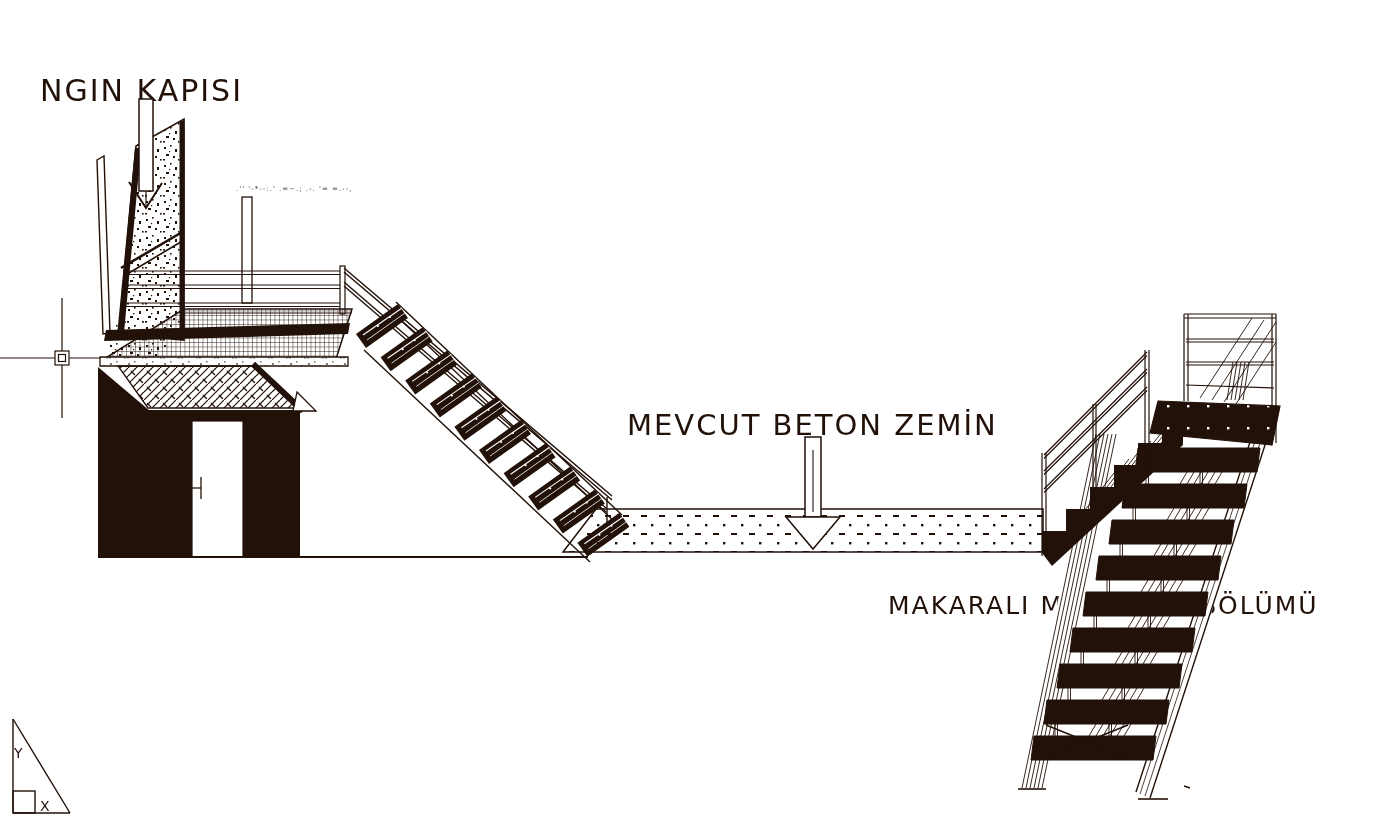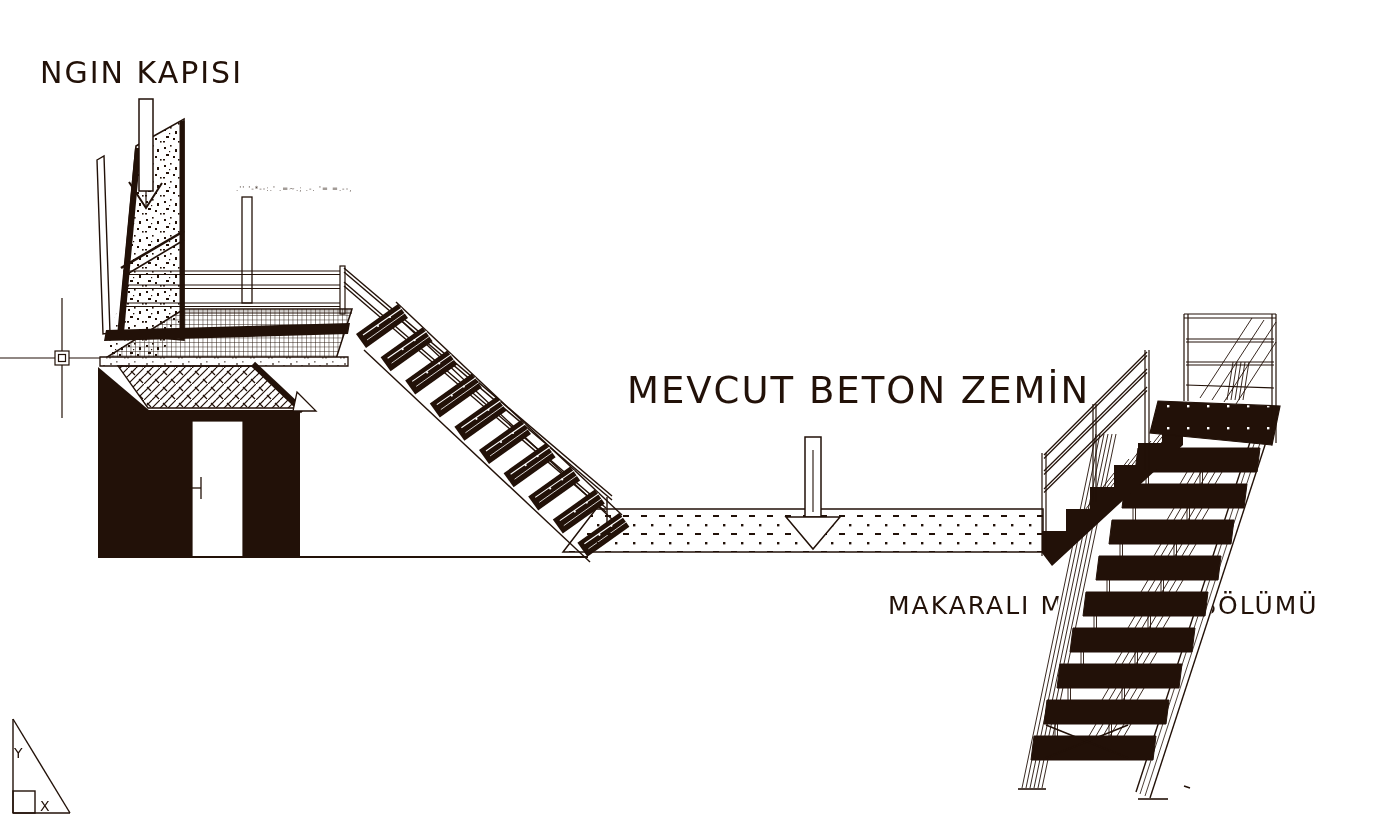--- a/index.html
+++ b/index.html
@@ -2,23 +2,23 @@
 <html style="--ink: #221108; --bg: #ffffff;"><head>
 <meta charset="utf-8">
 <style>
   :root { --ink:#221108; --bg:#ffffff; }
   html,body { margin:0; padding:0; background:var(--bg); }
   #stage {
     position:relative; width:1400px; height:834px; overflow:hidden;
     background:var(--bg); font-family:"DejaVu Sans", sans-serif; color:var(--ink);
   }
   .cad-label { position:absolute; white-space:nowrap; color:var(--ink); letter-spacing:2px; line-height:1; }
-  #label-fire-door   { left:40px;  top:58px;  font-size:30px; }
+  #label-fire-door   { left:40px;  top:76px;  font-size:30px; }
   #label-annotation  { left:236px; top:186px; font-size:7px; letter-spacing:1px; opacity:.85; }
-  #label-floor       { left:627px; top:372px; font-size:37px; }
+  #label-floor       { left:627px; top:411px; font-size:29px; }
   #label-roller      { left:888px; top:593px; font-size:25px; }
   #draw { position:absolute; left:0; top:0; color:var(--ink); }
 </style>
 </head>
 <body>
 
 <div id="stage">
 
   <div id="label-fire-door" class="cad-label">NGIN KAPISI</div>
   <div id="label-annotation" class="cad-label">.'' '-*--:.' .=~.; .-. '= =.--,</div>

